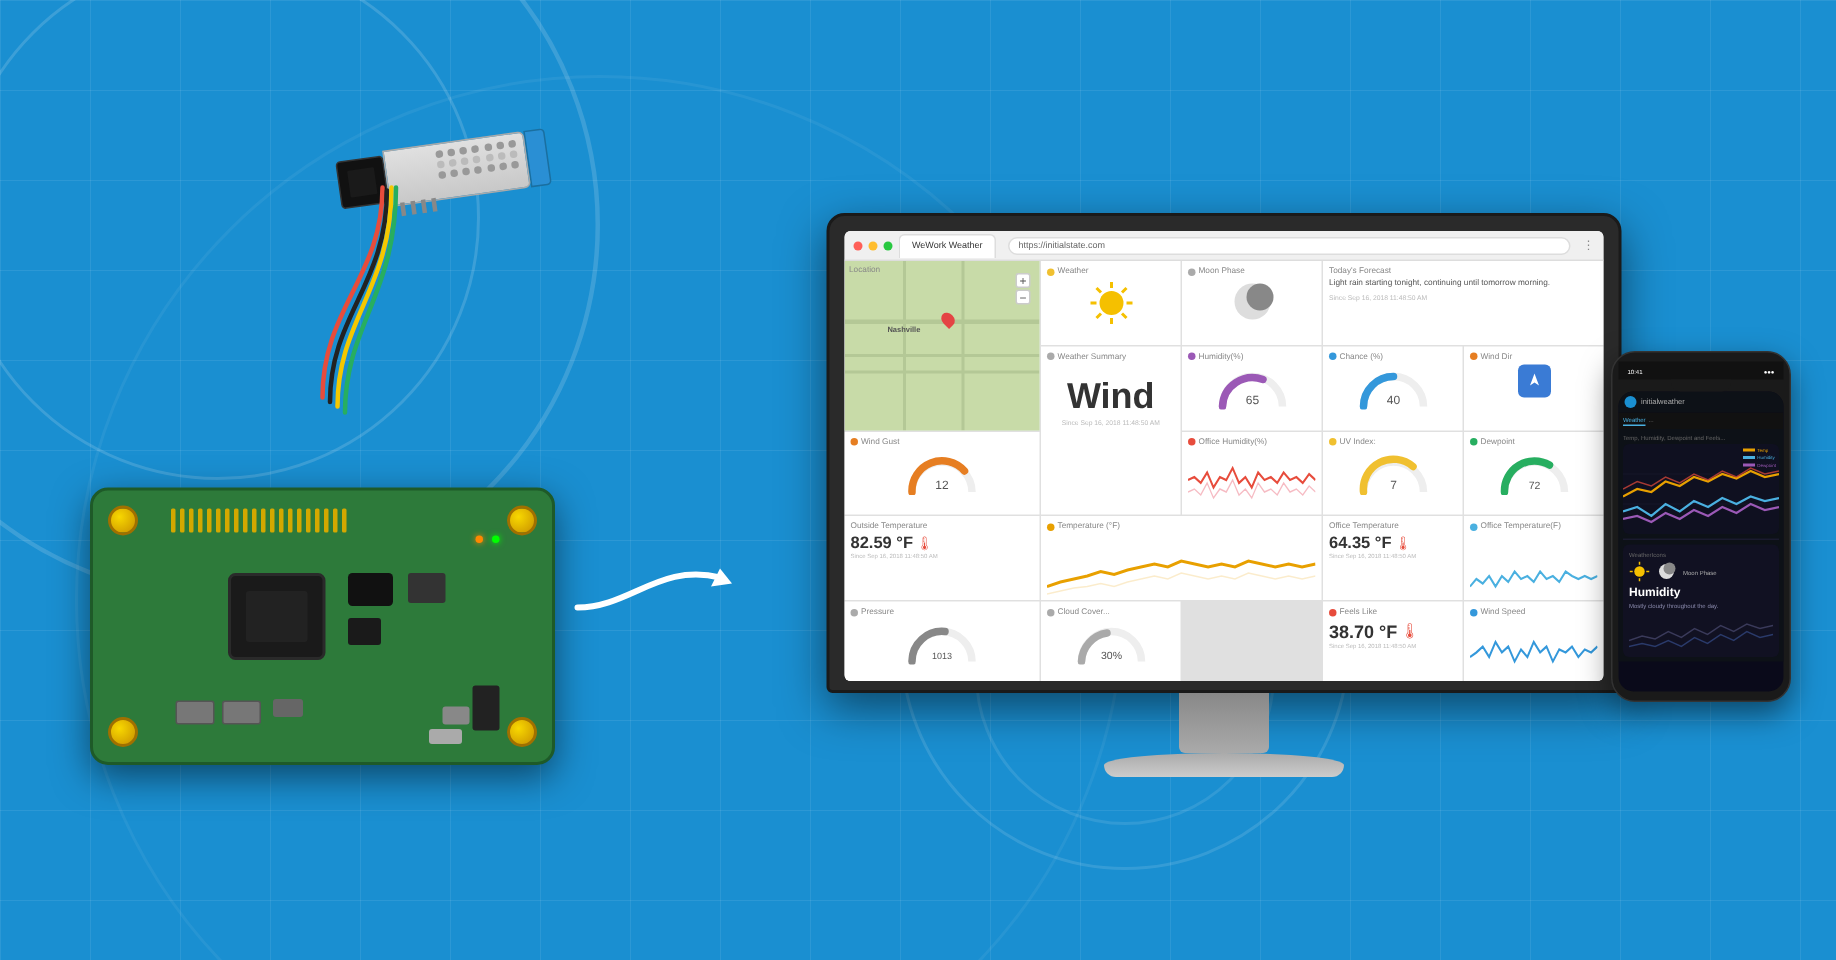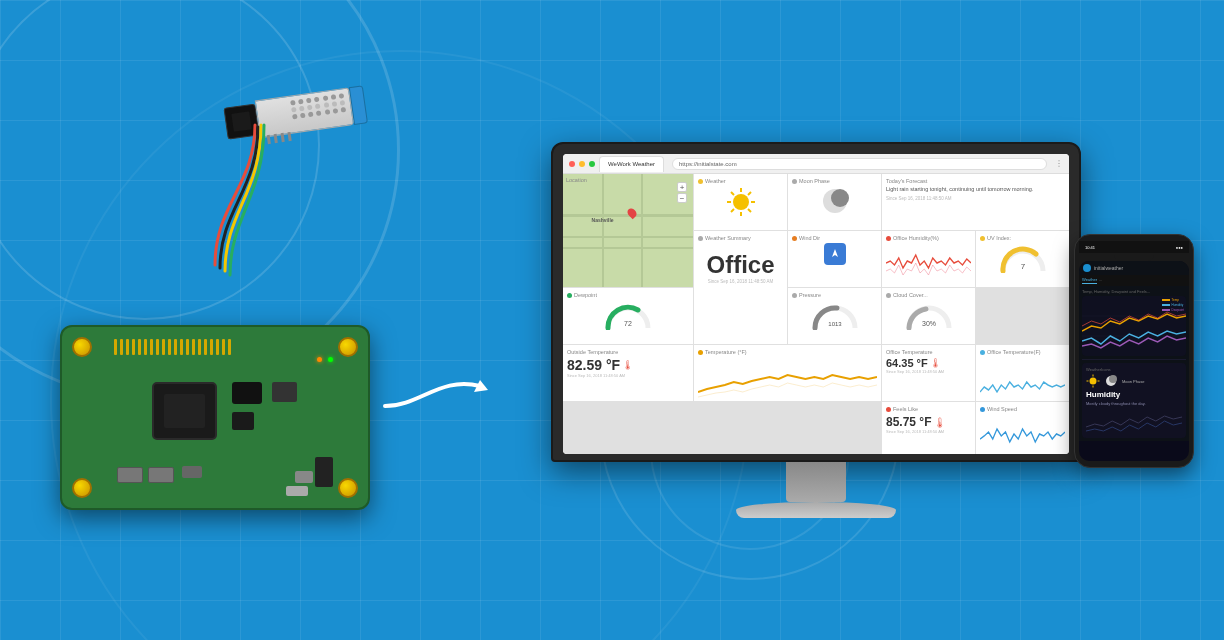--- a/index.html
+++ b/index.html
@@ -523,38 +523,71 @@
                 </div>
                 <div class="forecast-text">Light rain starting tonight, continuing until tomorrow morning.</div>
                 <div style="font-size:4.5px;color:#bbb;margin-top:2px;">Since Sep 16, 2018 11:48:50 AM</div>
               </div>
 
               <div class="dash-cell" style="grid-row:2/4;grid-column:2;">
                 <div class="cell-label">
                   <span class="cell-dot" style="background:#aaa;"></span>
                   <span>Weather Summary</span>
                 </div>
-                <div style="font-size:24px;font-weight:bold;color:#333;text-align:center;padding-top:8px;">Office</div>
+                <div style="font-size:24px;font-weight:bold;color:#333;text-align:center;padding-top:8px;">Wind</div>
                 <div style="font-size:4.5px;color:#bbb;text-align:center;">Since Sep 16, 2018 11:48:50 AM</div>
               </div>
 
-
+              <div class="dash-cell">
+                <div class="cell-label">
+                  <span class="cell-dot" style="background:#9b59b6;"></span>
+                  <span>Humidity(%)</span>
+                </div>
+                <svg width="50" height="30" viewBox="0 0 50 30" style="display:block;margin:0 auto;">
+                  <path d="M 5 28 A 20 20 0 0 1 45 28" stroke="#eee" stroke-width="5" fill="none"></path>
+                  <path d="M 5 28 A 20 20 0 0 1 32 10" stroke="#9b59b6" stroke-width="5" fill="none" stroke-linecap="round"></path>
+                  <text x="25" y="26" text-anchor="middle" font-size="8" fill="#555">65</text>
+                </svg>
+              </div>
+
+              <div class="dash-cell">
+                <div class="cell-label">
+                  <span class="cell-dot" style="background:#3498db;"></span>
+                  <span>Chance (%)</span>
+                </div>
+                <svg width="50" height="30" viewBox="0 0 50 30" style="display:block;margin:0 auto;">
+                  <path d="M 5 28 A 20 20 0 0 1 45 28" stroke="#eee" stroke-width="5" fill="none"></path>
+                  <path d="M 5 28 A 20 20 0 0 1 25 8" stroke="#3498db" stroke-width="5" fill="none" stroke-linecap="round"></path>
+                  <text x="25" y="26" text-anchor="middle" font-size="8" fill="#555">40</text>
+                </svg>
+              </div>
 
               <div class="dash-cell">
                 <div class="cell-label">
                   <span class="cell-dot" style="background:#e67e22;"></span>
                   <span>Wind Dir</span>
                 </div>
                 <div style="width:22px;height:22px;background:#3a7bd5;border-radius:4px;display:flex;align-items:center;justify-content:center;margin:2px auto;">
                   <svg width="14" height="14" viewBox="0 0 14 14">
                     <polygon points="7,2 10,10 7,8 4,10" fill="white"></polygon>
                   </svg>
                 </div>
               </div>
 
+              <div class="dash-cell">
+                <div class="cell-label">
+                  <span class="cell-dot" style="background:#e67e22;"></span>
+                  <span>Wind Gust</span>
+                </div>
+                <svg width="50" height="30" viewBox="0 0 50 30" style="display:block;margin:0 auto;">
+                  <path d="M 5 28 A 20 20 0 0 1 45 28" stroke="#eee" stroke-width="5" fill="none"></path>
+                  <path d="M 5 28 A 20 20 0 0 1 40 14" stroke="#e67e22" stroke-width="5" fill="none" stroke-linecap="round"></path>
+                  <text x="25" y="26" text-anchor="middle" font-size="8" fill="#555">12</text>
+                </svg>
+              </div>
 
               <div class="dash-cell chart-cell">
                 <div class="cell-label">
                   <span class="cell-dot" style="background:#e74c3c;"></span>
                   <span>Office Humidity(%)</span>
                 </div>
                 <svg width="100%" height="35" viewBox="0 0 100 35" preserveAspectRatio="none">
                   <polyline points="0,20 5,18 10,22 15,15 20,25 25,18 30,20 35,12 40,22 45,18 50,25 55,15 60,20 65,18 70,22 75,15 80,20 85,18 90,22 95,16 100,20" stroke="#e74c3c" stroke-width="1.5" fill="none"></polyline>
                   <polyline points="0,28 5,26 10,30 15,22 20,32 25,26 30,28 35,20 40,30 45,26 50,32 55,22 60,28 65,26 70,30 75,22 80,28 85,26 90,30 95,24 100,28" stroke="#e78" stroke-width="1" fill="none" opacity="0.5"></polyline>
                 </svg>
@@ -608,42 +641,42 @@
                   <text x="25" y="26" text-anchor="middle" font-size="7" fill="#555">30%</text>
                 </svg>
               </div>
 
               <div class="dash-cell" style="grid-column:4;">
                 <div class="cell-label">
                   <span class="cell-dot" style="background:#e74c3c;"></span>
                   <span>Feels Like</span>
                 </div>
                 <div style="display:flex;align-items:center;gap:2px;margin-top:3px;">
-                  <div style="font-size:12px;font-weight:bold;color:#333;">85.75 °F</div>
+                  <div style="font-size:12px;font-weight:bold;color:#333;">38.70 °F</div>
                   <span style="color:#e74c3c;font-size:10px;">🌡</span>
                 </div>
                 <div style="font-size:4px;color:#bbb;">Since Sep 16, 2018 11:48:50 AM</div>
               </div>
 
               <div class="dash-cell chart-cell">
                 <div class="cell-label">
                   <span class="cell-dot" style="background:#3498db;"></span>
                   <span>Wind Speed</span>
                 </div>
                 <svg width="100%" height="35" viewBox="0 0 100 35" preserveAspectRatio="none">
                   <polyline points="0,25 5,22 10,18 15,25 20,15 25,22 30,18 35,28 40,20 45,25 50,15 55,22 60,18 65,28 70,20 75,22 80,18 85,25 90,20 95,22 100,18" stroke="#3498db" stroke-width="1.5" fill="none"></polyline>
                 </svg>
               </div>
 
               <div class="dash-cell" style="grid-row:4;grid-column:1;">
                 <div class="cell-label">
                   <span>Outside Temperature</span>
                 </div>
                 <div style="display:flex;align-items:center;gap:2px;margin-top:2px;">
-                  <div style="font-size:14px;font-weight:bold;color:#333;">82.59 °F</div>
+                  <div style="font-size:11px;font-weight:bold;color:#333;">82.59 °F</div>
                   <span style="color:#e74c3c;font-size:9px;">🌡</span>
                 </div>
                 <div style="font-size:4px;color:#bbb;">Since Sep 16, 2018 11:48:50 AM</div>
               </div>
 
               <div class="dash-cell chart-cell" style="grid-row:4;grid-column:2/4;">
                 <div class="cell-label">
                   <span class="cell-dot" style="background:#e8a000;"></span>
                   <span>Temperature (°F)</span>
                 </div>

